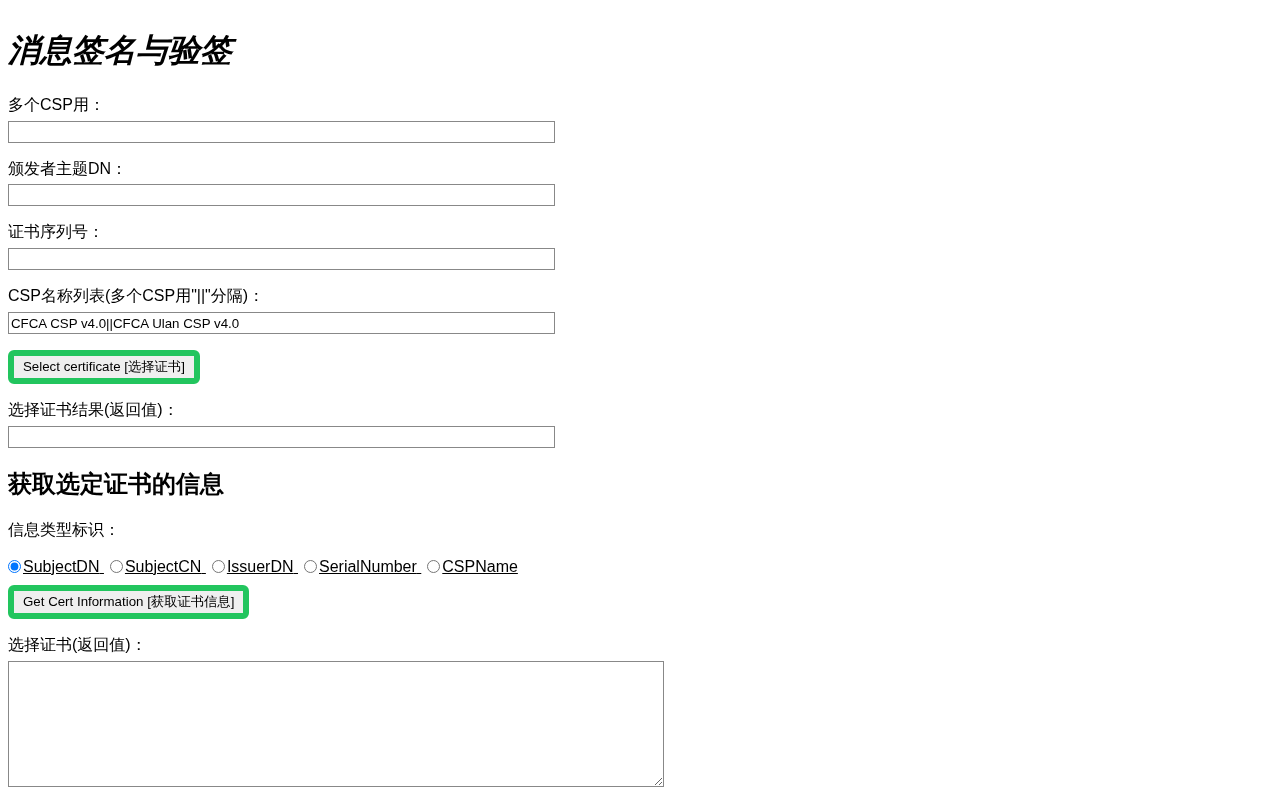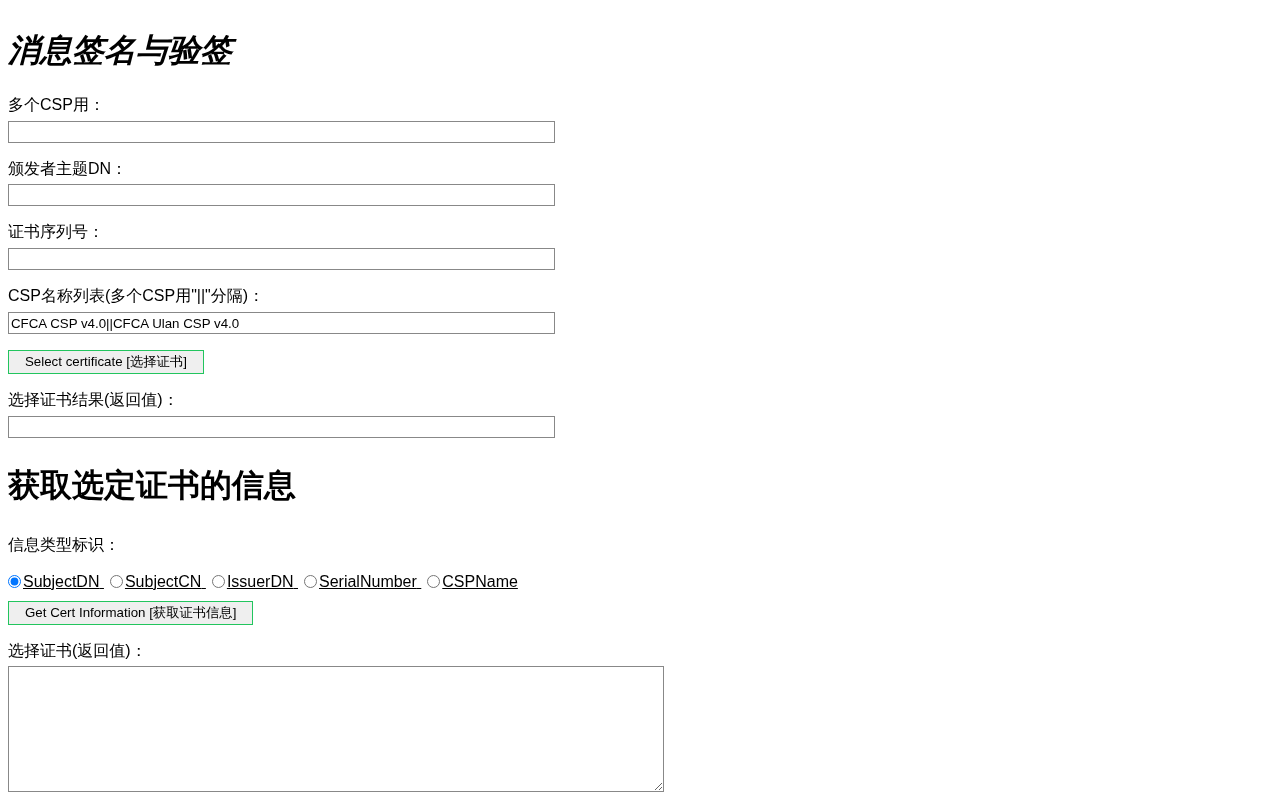--- a/index.html
+++ b/index.html
@@ -10,21 +10,21 @@
     background: #fff;
     color: #000;
   }
   h1 {
     font-size: 32px;
     font-weight: bold;
     margin: 0.67em 0;
     font-style: italic;
   }
   h2 {
-    font-size: 32px;
+    font-size: 24px;
     font-weight: bold;
     margin: 0.83em 0;
   }
   p { margin: 1em 0; }
   label.line { display: block; margin-bottom: 0.3em; }
   input[type="text"] {
     width: 547px;
     height: 22px;
     font-family: Arial, sans-serif;
     font-size: 13.3px;
@@ -38,24 +38,24 @@
     font-family: Arial, sans-serif;
     font-size: 13.3px;
     padding: 2px;
     border: 1px solid #888;
     background: #fff;
     resize: both;
   }
   button, input[type="button"] {
     font-family: Arial, "Microsoft YaHei", sans-serif;
     font-size: 13.3px;
-    padding: 2px 16px;
+    padding: 2px 9px;
     background: #efefef;
-    border: 1px solid #22c55e;
-    border-radius: 0;
+    border: 6px solid #22c55e;
+    border-radius: 6px;
   }
   hr {
     border: none;
     border-top: 1px solid #999;
     margin: 8px 0;
   }
   .radio-row { margin: 0.6em 0; text-decoration: underline; }
   .radio-row label { margin-right: 0px; font-size: 16px; }
   .radio-row input[type="radio"] { vertical-align: -1px; margin-right: 2px; margin-left: 6px;}
   .radio-row input[type="radio"]:first-child { margin-left: 0; }

